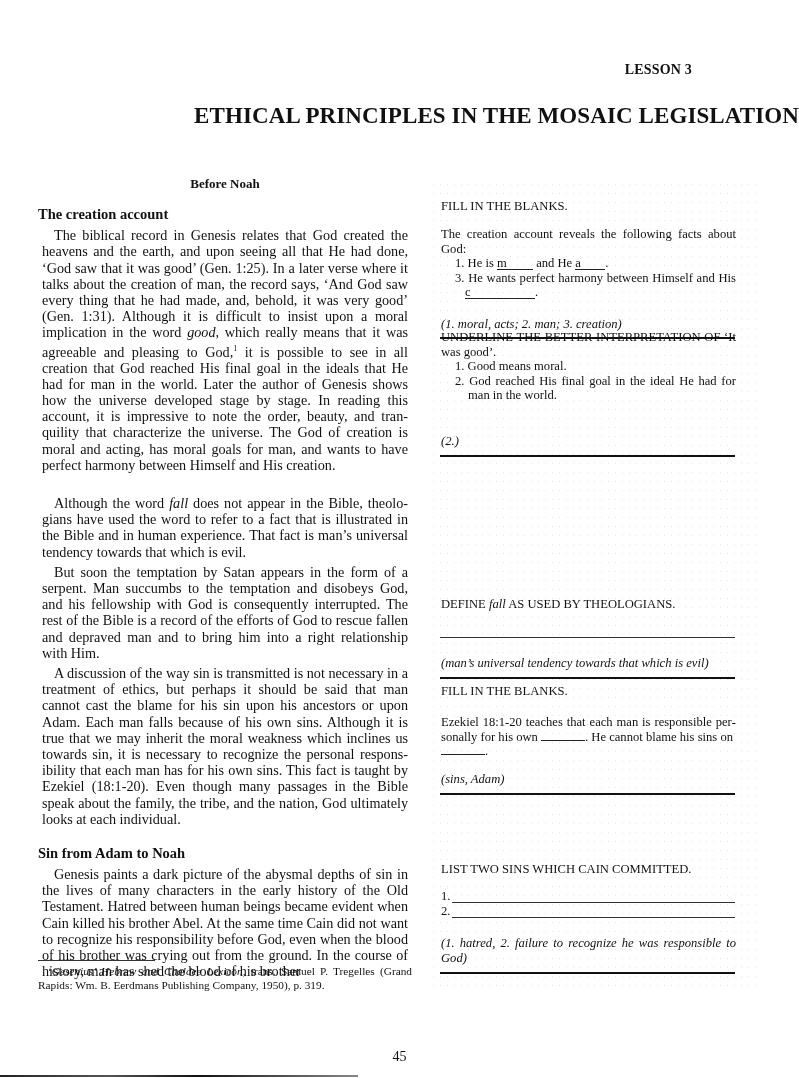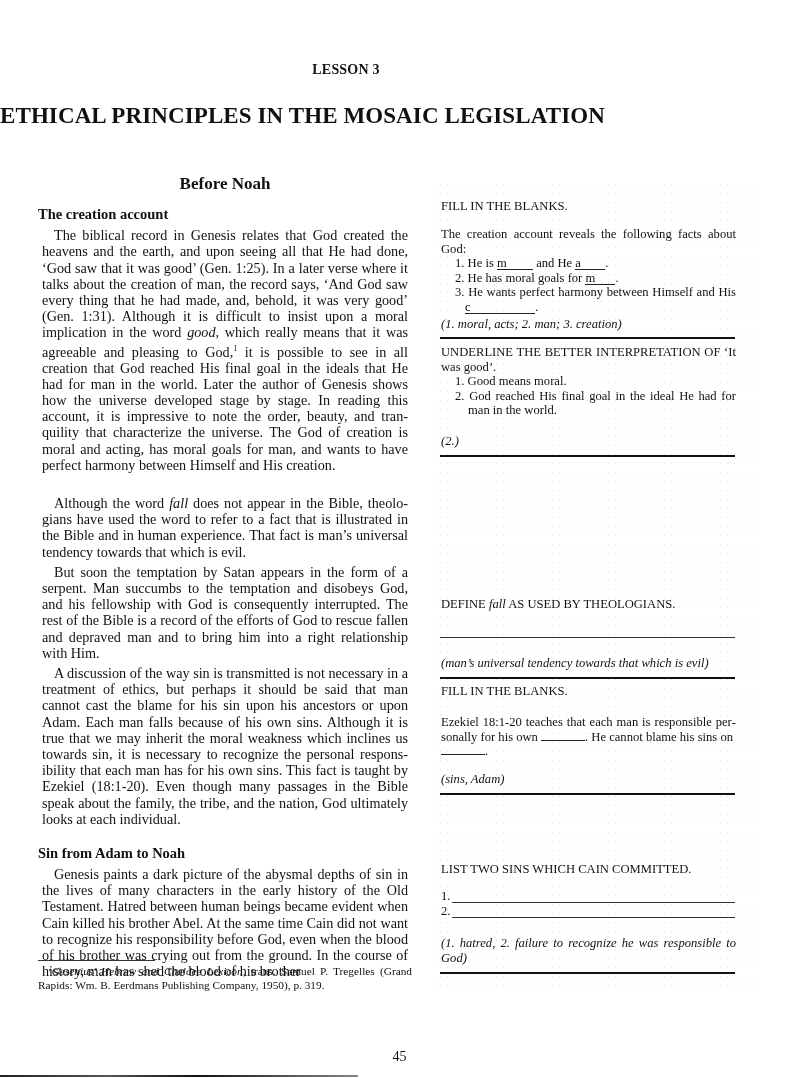--- a/index.html
+++ b/index.html
@@ -1,33 +1,33 @@
 <!DOCTYPE html>
 <html><head>
 <meta charset="utf-8">
 <style>
   html, body { margin: 0; padding: 0; background: #ffffff; }
   body {
     width: 799px; height: 1078px; position: relative; overflow: hidden;
     font-family: "Liberation Serif", "DejaVu Serif", serif; color: #111;
   }
   .lesson {
-    position: absolute; top: 62px; left: 0; width: 692px; text-align: center;
+    position: absolute; top: 62px; left: 0; width: 692px; text-align: right;
     font-weight: bold; font-size: 14px; letter-spacing: 0.2px;
   }
   .title {
-    position: absolute; top: 103px; left: 0; width: 799px; text-align: left;
+    position: absolute; top: 103px; left: 0; width: 799px; text-align: right;
     font-weight: bold; font-size: 23px; letter-spacing: 0.1px;
   }
   .leftcol {
     position: absolute; left: 38px; top: 176px; width: 374px;
     font-size: 14.2px; line-height: 16.2px; text-align: justify;
   }
   .section-head {
-    text-align: center; font-weight: bold; font-size: 17px; margin: 0 0 14px 0;
+    text-align: center; font-weight: bold; font-size: 13px; margin: 0 0 14px 0;
   }
   .subhead { font-weight: bold; font-size: 14.5px; margin: 0; line-height: 17px; }
   .para { margin: 4px; text-indent: 12px; text-align: justify; hyphens: manual; }
   .gap { height: 14px; }
   .fn-rule {
     position: absolute; left: 38px; top: 960px; width: 117px; height: 1px; background: #333;
   }
   .footnote {
     position: absolute; left: 38px; top: 964px; width: 374px;
     font-size: 11.3px; line-height: 14px; text-align: justify; text-indent: 10px;
@@ -97,36 +97,32 @@
 
 <div class="q" style="top:199px">
   <div>FILL IN THE BLANKS.</div>
 </div>
 <div class="q justify" style="top:227px">
   <div>The creation account reveals the following facts about God:</div>
   <div class="item">
     <span>1.</span>
     <span>He is </span><span class="blank" style="width:36px"><span class="">m</span></span><span> and He </span><span class="blank" style="width:30px"><span>a</span></span><span>.</span>
   </div>
-  <div class="item">
-    <span>2.</span>
-    <span>He has moral goals for </span><span class="blank" style="width:30px"><span>m</span></span><span>.</span>
-  </div>
   <div class="item" style="text-align:justify;text-align-last:justify">
     <span>3.</span>
     <span>He wants perfect harmony between Himself and His</span>
   </div>
   <div class="item cont">
     <span class="blank" style="width:70px"><span>c</span></span><span>.</span>
   </div>
 </div>
 <div class="q ans" style="top:317px">(1. moral, acts; 2. man; 3. creation)</div>
 <div class="rule-thick" style="top:337px"></div>
 
-<div class="q justify" style="top:345px">
+<div class="q justify" style="top:330px">
   <div>UNDERLINE THE BETTER INTERPRETATION OF ‘It was good’.</div>
   <div class="item">
     <span>1.</span>
     <span>Good means moral.</span>
   </div>
   <div class="item" style="padding-left:27px;text-indent:-13px">
     <span>2.</span>
     <span>God reached His final goal in the ideal He had for man in the world.</span>
   </div>
 </div>

